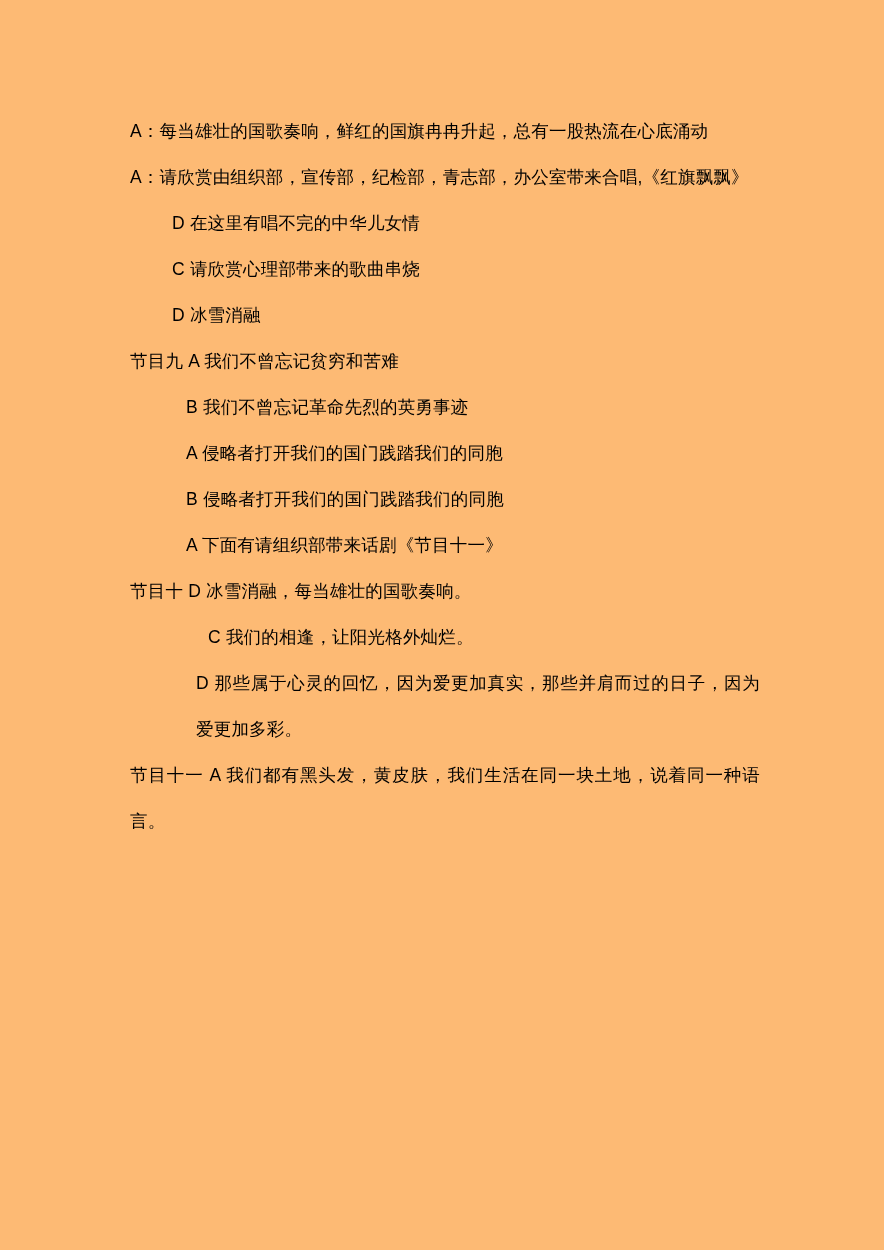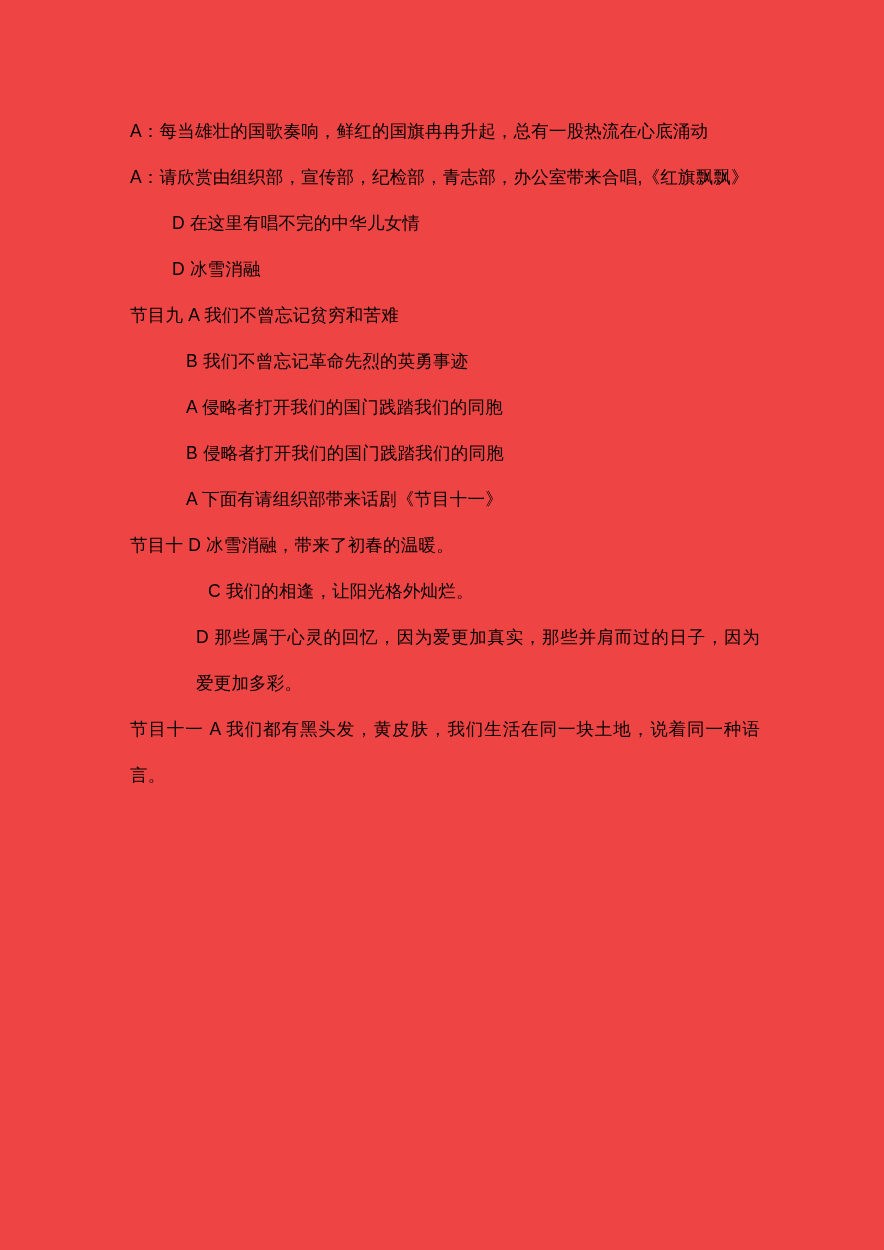--- a/index.html
+++ b/index.html
@@ -14,21 +14,21 @@
     color: #000000;
     position: relative;
     overflow: hidden;
   }
   .page {
     position: absolute;
     left: 0;
     top: 0;
     width: 884px;
     height: 1250px;
-    background: #ef4444;
+    background: #fdba74;
   }
   .content {
     position: absolute;
     left: 130px;
     top: 108px;
     width: 630px;
   }
   p {
     margin: 0 0 0 0;
     font-size: 17.5px;
@@ -45,25 +45,26 @@
 </style>
 </head>
 <body>
 
 <div class="page">
   <div class="content">
 
     <p>A：每当雄壮的国歌奏响，鲜红的国旗冉冉升起，总有一股热流在心底涌动</p>
     <p>A：请欣赏由组织部，宣传部，纪检部，青志部，办公室带来合唱,《红旗飘飘》</p>
     <p class="indent-1">D 在这里有唱不完的中华儿女情</p>
+    <p class="indent-1">C 请欣赏心理部带来的歌曲串烧</p>
     <p class="indent-1">D 冰雪消融</p>
     <p>节目九 A 我们不曾忘记贫穷和苦难</p>
     <p class="indent-2">B 我们不曾忘记革命先烈的英勇事迹</p>
     <p class="indent-2">A 侵略者打开我们的国门践踏我们的同胞</p>
     <p class="indent-2">B 侵略者打开我们的国门践踏我们的同胞</p>
     <p class="indent-2">A 下面有请组织部带来话剧《节目十一》</p>
-    <p>节目十 D 冰雪消融，带来了初春的温暖。</p>
+    <p>节目十 D 冰雪消融，每当雄壮的国歌奏响。</p>
     <p class="indent-3">C 我们的相逢，让阳光格外灿烂。</p>
     <p class="indent-4">D 那些属于心灵的回忆，因为爱更加真实，那些并肩而过的日子，因为爱更加多彩。</p>
     <p>节目十一 A 我们都有黑头发，黄皮肤，我们生活在同一块土地，说着同一种语言。</p>
 
   </div>
 </div>
 
 </body></html>

